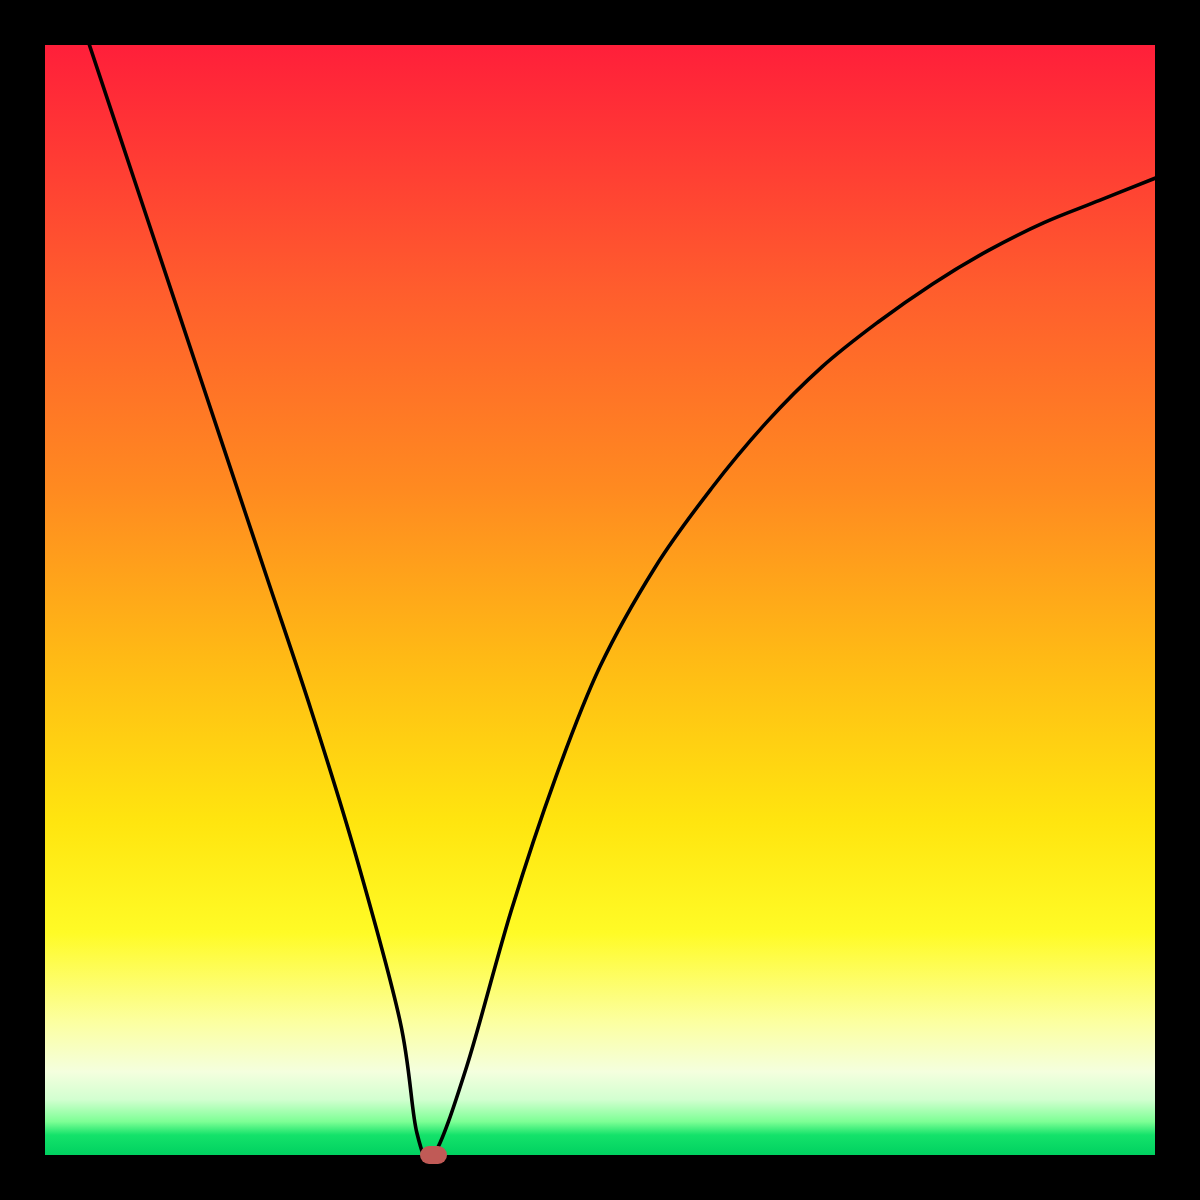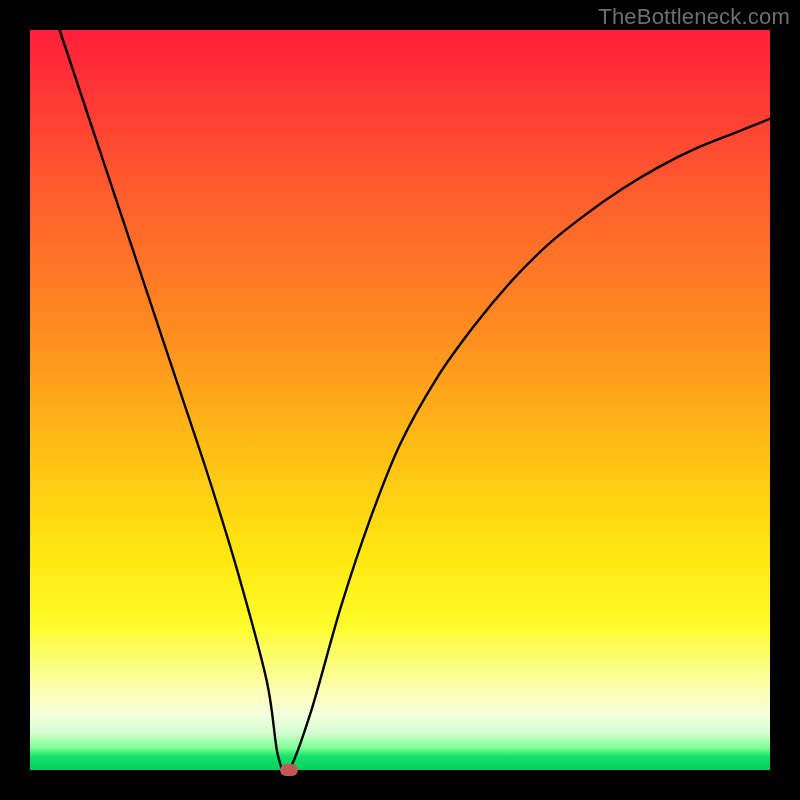--- a/index.html
+++ b/index.html
@@ -69,14 +69,13 @@
 </head>
 <body>
 
 <div class="frame">
   <div class="plot-area">
     <svg class="curve" viewBox="0 0 740 740" preserveAspectRatio="none">
       <path fill="none" stroke="#000000" stroke-width="2.4" stroke-linecap="round" d="M 29.60 0.00 C 34.53 14.80, 49.33 59.20, 59.20 88.80 C 69.07 118.40, 78.93 148.00, 88.80 177.60 C 98.67 207.20, 108.53 236.80, 118.40 266.40 C 128.27 296.00, 138.13 325.60, 148.00 355.20 C 157.87 384.80, 167.73 413.17, 177.60 444.00 C 187.47 474.83, 197.33 505.67, 207.20 540.20 C 217.07 574.73, 230.02 620.37, 236.80 651.20 C 243.58 682.03, 244.20 710.40, 247.90 725.20 C 251.60 740.00, 253.45 747.40, 259.00 740.00 C 264.55 732.60, 272.57 707.93, 281.20 680.80 C 289.83 653.67, 300.93 609.27, 310.80 577.20 C 320.67 545.13, 330.53 515.53, 340.40 488.40 C 350.27 461.27, 358.90 437.83, 370.00 414.40 C 381.10 390.97, 394.67 367.53, 407.00 347.80 C 419.33 328.07, 431.67 312.03, 444.00 296.00 C 456.33 279.97, 468.67 265.17, 481.00 251.60 C 493.33 238.03, 505.67 225.70, 518.00 214.60 C 530.33 203.50, 542.67 194.25, 555.00 185.00 C 567.33 175.75, 579.67 167.12, 592.00 159.10 C 604.33 151.08, 616.67 143.68, 629.00 136.90 C 641.33 130.12, 653.67 123.95, 666.00 118.40 C 678.33 112.85, 690.67 108.53, 703.00 103.60 C 715.33 98.67, 733.83 91.27, 740.00 88.80" id="curve-path"></path>
     </svg>
     <div class="marker" id="marker" style="left: 259px; top: 740px; background: rgb(192, 90, 86);"></div>
   </div>
-  <div class="watermark">TheBottleneck.com</div>
 </div>
 
 </body></html>

